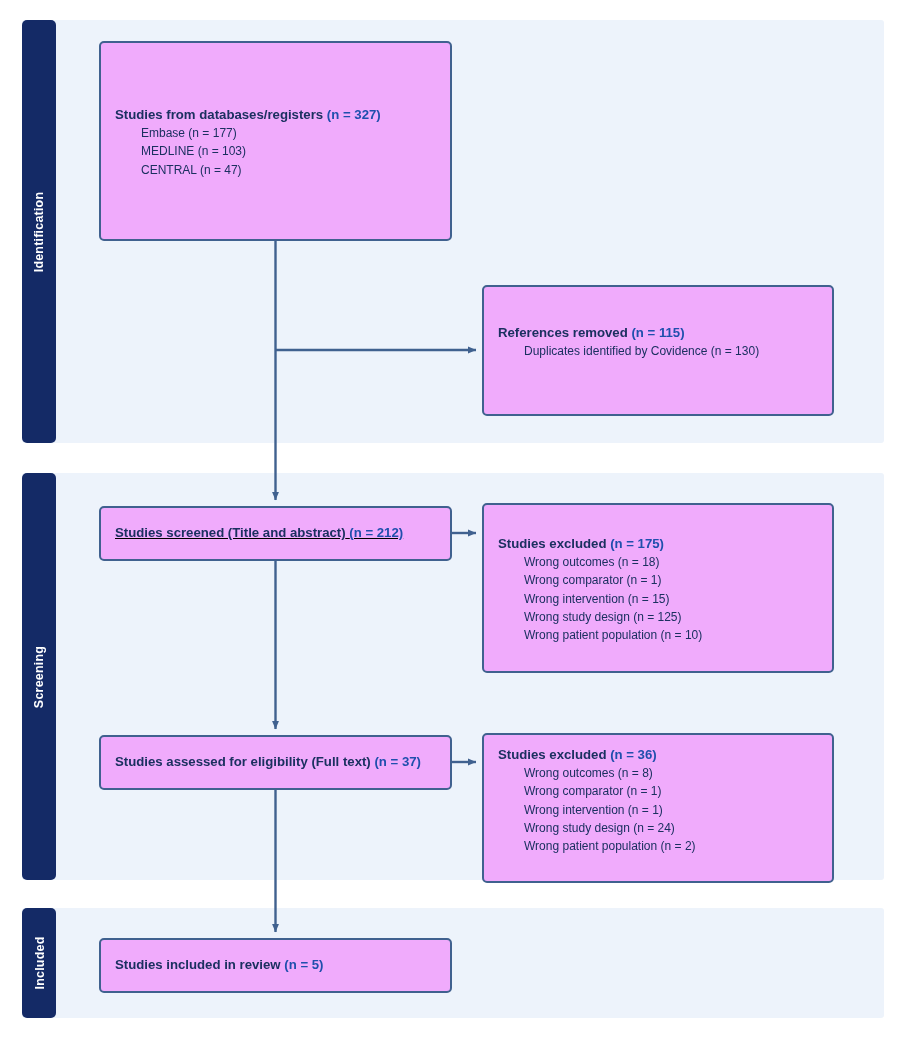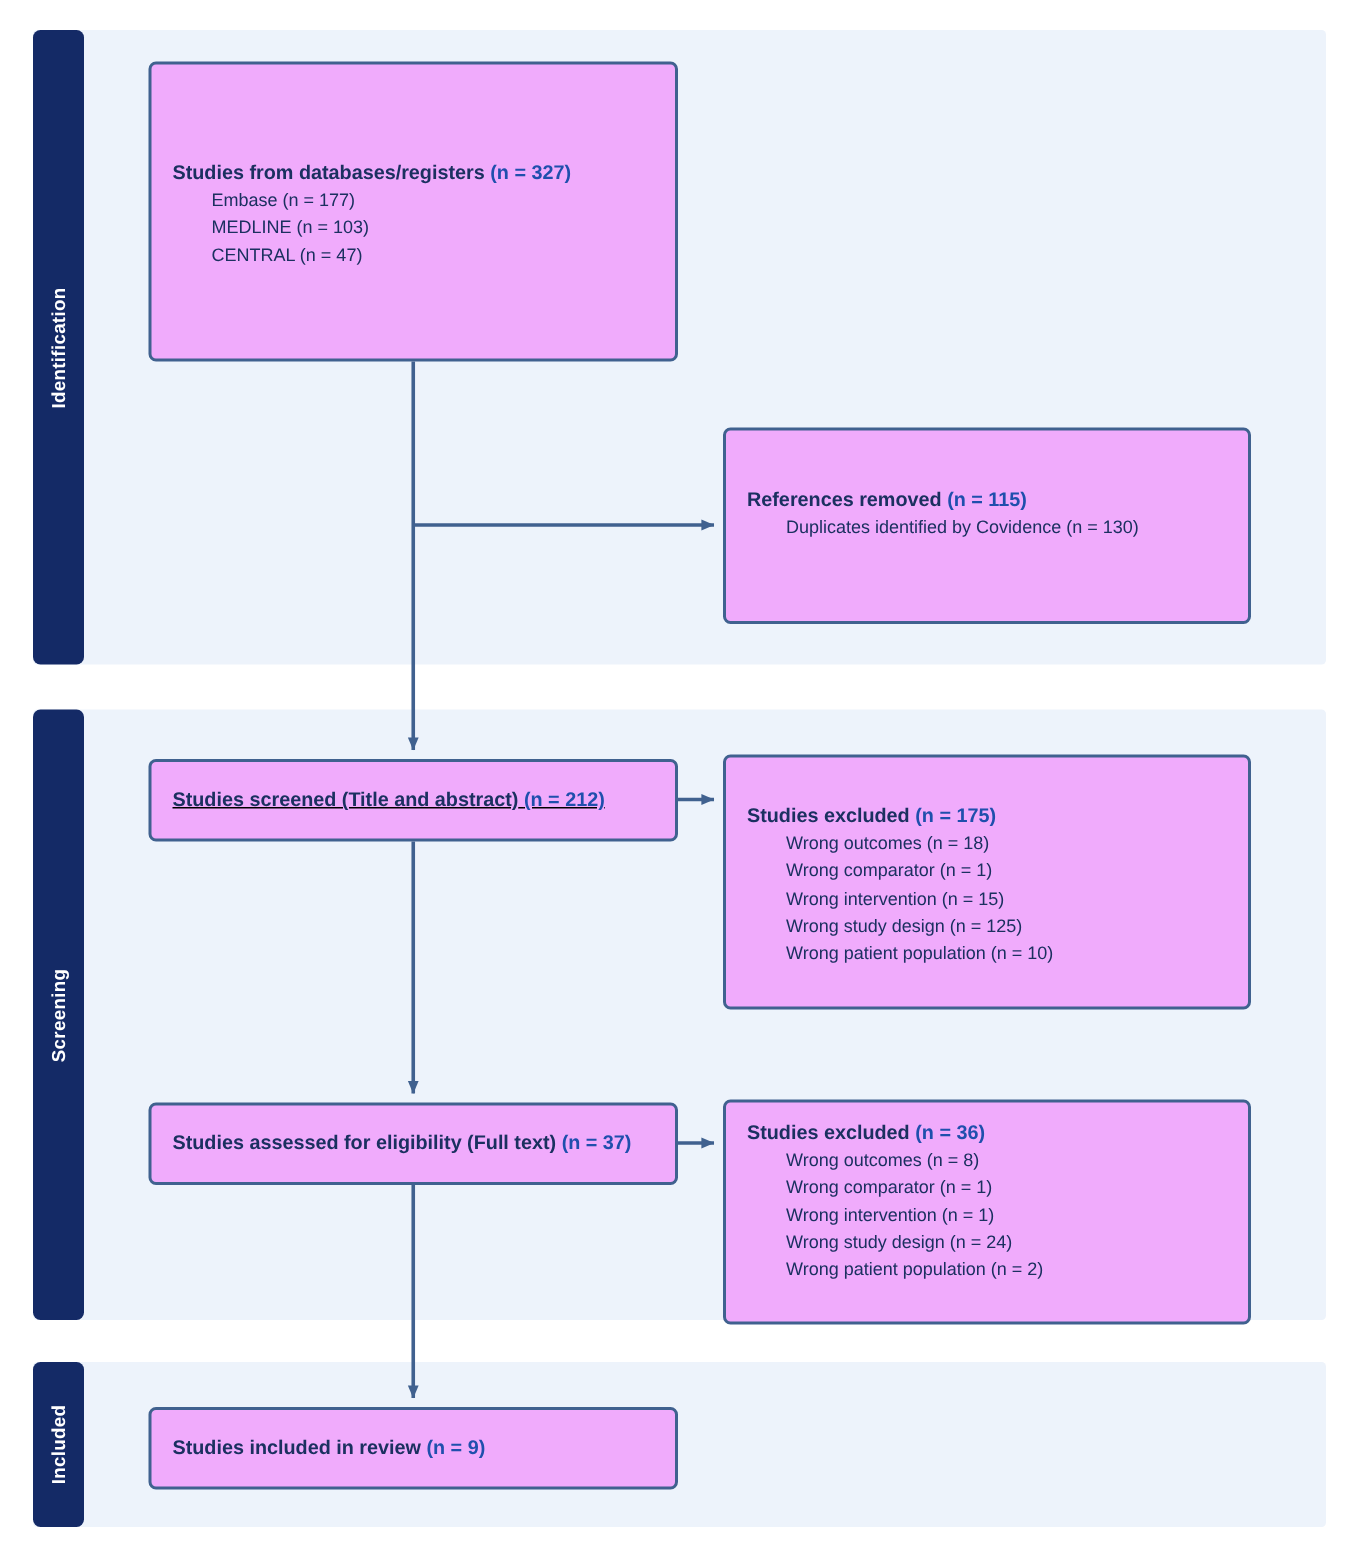--- a/index.html
+++ b/index.html
@@ -233,18 +233,18 @@
         <li>Wrong study design (n = 24)</li>
         <li>Wrong patient population (n = 2)</li>
       </ul>
     </div>
   </div>
 
   <div class="flow-box" id="box-included">
     <div class="box-inner">
       <div class="box-title">
         <span>Studies included in review</span>
-        <span class="count">(n = 9)</span>
+        <span class="count">(n = 5)</span>
       </div>
     </div>
   </div>
 
 </div>
 
 </body></html>

